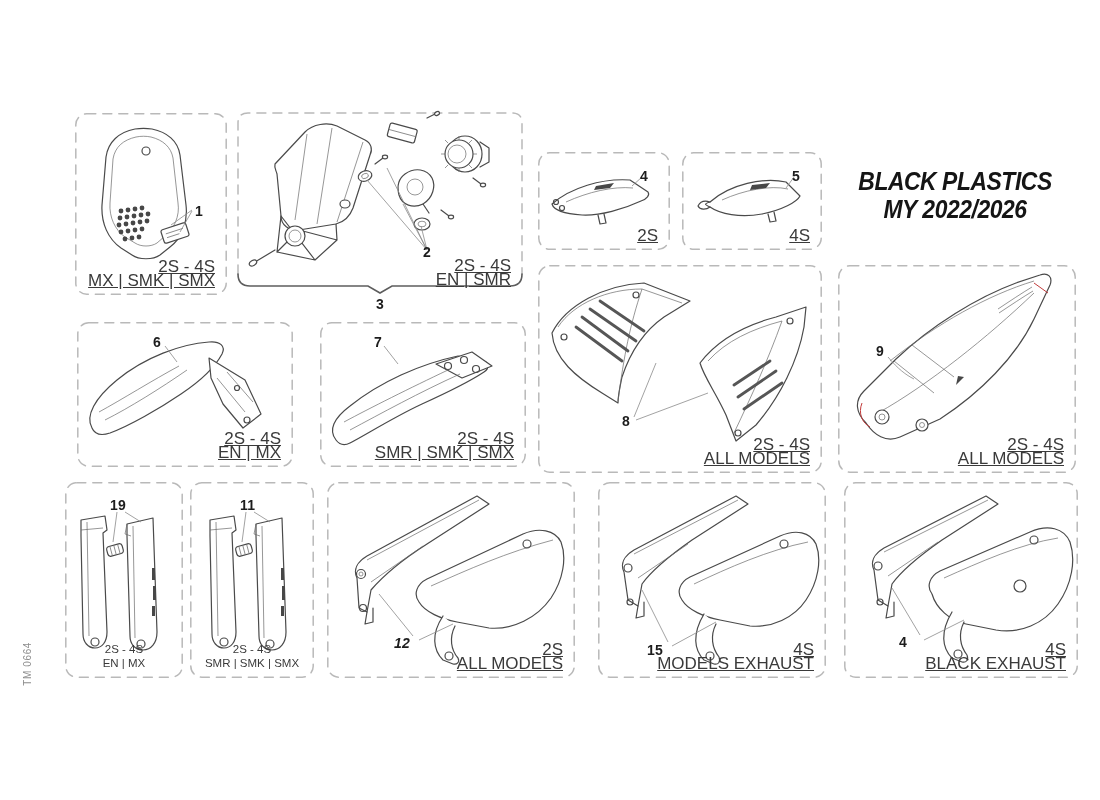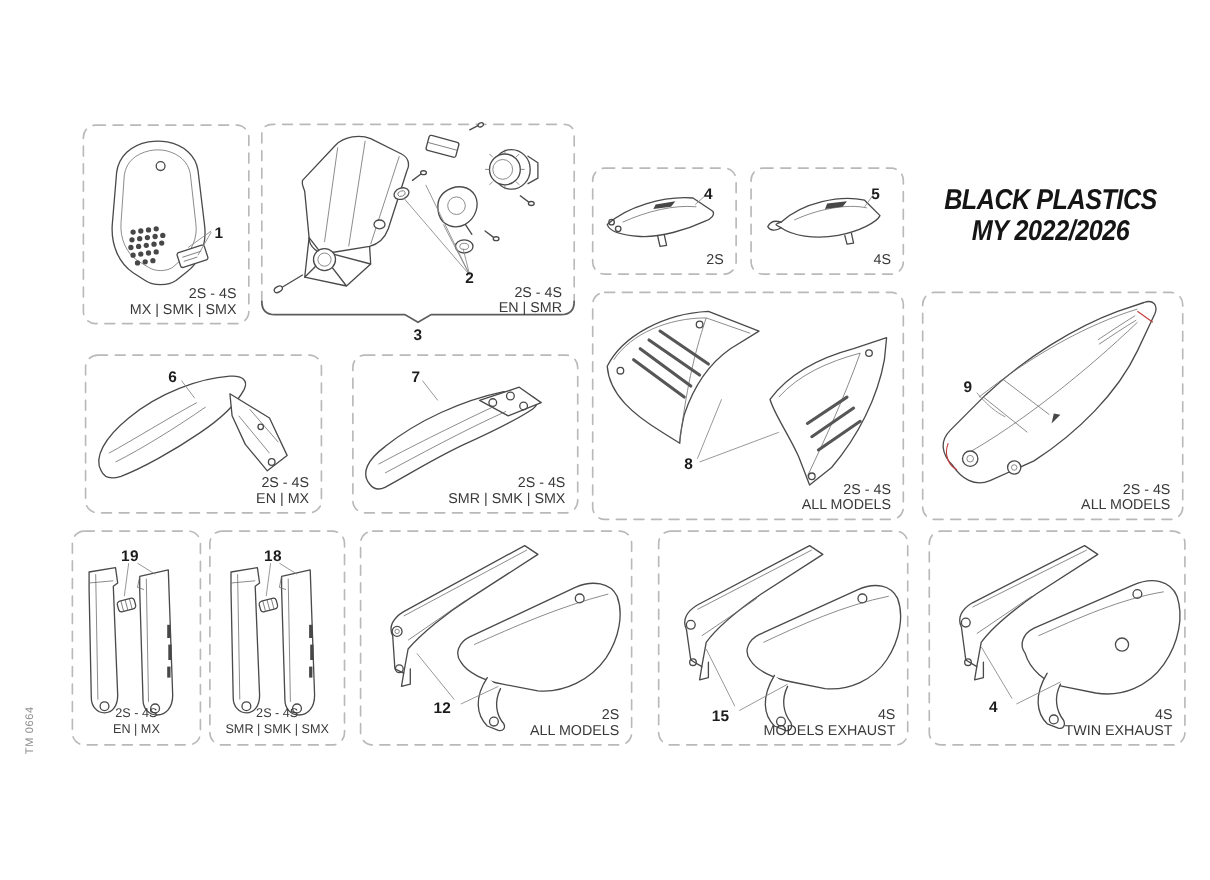--- a/index.html
+++ b/index.html
@@ -11,21 +11,21 @@
   .panel > svg{position:absolute;left:0;top:0;overflow:visible;}
   .pborder{fill:none;stroke:#b9b9b9;stroke-width:1.5;stroke-dasharray:9 7;stroke-linecap:round;}
   .ln{fill:none;stroke:#4a4a4a;stroke-width:1.2;stroke-linejoin:round;stroke-linecap:round;}
   .lnf{fill:#ffffff;stroke:#4a4a4a;stroke-width:1.2;stroke-linejoin:round;stroke-linecap:round;}
   .thin{fill:none;stroke:#6a6a6a;stroke-width:0.7;stroke-linejoin:round;}
   .dark{fill:#474747;stroke:none;}
   .slat{fill:none;stroke:#565656;stroke-width:2.8;stroke-linecap:round;}
   .leader{fill:none;stroke:#8a8a8a;stroke-width:0.8;}
   .red{fill:none;stroke:#c23b3b;stroke-width:1;}
   .pnum{position:absolute;font-weight:bold;font-size:14px;color:#1c1c1c;letter-spacing:0.3px;}
-  .plabel{position:absolute;right:12px;bottom:7px;text-align:right;font-size:13px;line-height:14px;color:#3a3a3a;}
+  .plabel{position:absolute;right:12px;bottom:7px;text-align:right;font-size:17px;line-height:14px;color:#3a3a3a;text-decoration:underline;}
   .plabel-center{position:absolute;left:0;right:0;bottom:8px;text-align:center;font-size:11.5px;line-height:14px;color:#3a3a3a;}
   .title-block{position:absolute;left:840px;top:167px;width:230px;text-align:center;
     font-weight:bold;font-style:italic;font-size:26px;line-height:28px;color:#151515;
     transform:scaleX(0.88);letter-spacing:-0.5px;}
   .doc-code{position:absolute;left:22px;top:642px;writing-mode:vertical-rl;transform:rotate(180deg);
     font-size:10px;color:#8d8d8d;letter-spacing:0.6px;}
   .group-num{position:absolute;font-weight:bold;font-size:14px;color:#1c1c1c;}
 </style>
 </head>
 <body>
@@ -280,21 +280,21 @@
           <rect class="dark" x="88" y="104" width="3" height="14"></rect>
           <rect class="dark" x="87" y="124" width="3" height="10"></rect>
         <circle class="ln" cx="76" cy="162" r="4"></circle>
         <g transform="translate(50,68) rotate(-15)">
           <rect class="lnf" x="-8" y="-5" width="16" height="10" rx="3"></rect>
           <path class="thin" d="M-4,-5 L-4,5 M0,-5 L0,5 M4,-5 L4,5"></path>
         </g>
         <path class="leader" d="M52,30 L48,60 M60,30 L76,40"></path>
       </g>
     </svg>
-    <div class="pnum" style="left:50px;top:15px;">18</div>
+    <div class="pnum" style="left:50px;top:15px;">11</div>
     <div class="plabel-center">
       <div>2S - 4S</div>
       <div>SMR | SMK | SMX</div>
     </div>
   </div>
 
   <div class="panel" style="left:327px;top:482px;width:248px;height:196px;">
     <svg width="248" height="196" viewBox="0 0 248 196">
       <rect class="pborder" x="0.8" y="0.8" width="246.4" height="194.4" rx="11"></rect>
       <path class="lnf" d="M30,96 C26,88 30,80 40,74 L150,14 L162,22 L100,62 C78,76 56,94 44,108 L40,130 L32,126 Z"></path>
@@ -303,21 +303,21 @@
         <circle class="thin" cx="34" cy="92" r="2"></circle>
       <circle class="ln" cx="36" cy="126" r="3.5"></circle>
       <path class="ln" d="M40,130 L38,142 L46,140 L46,126"></path>
       <path class="lnf" d="M92,120 C86,112 90,102 100,97 L196,52 C212,45 228,48 234,60 C240,76 236,98 224,116 C210,136 186,148 162,146 L130,140 C114,137 98,130 92,120 Z"></path>
       <path class="thin" d="M104,104 C140,88 180,70 226,58"></path>
       <path class="lnf" d="M116,134 C104,152 106,168 116,178 L126,182 C130,183 133,180 131,176 C124,168 122,156 128,144"></path>
       <circle class="ln" cx="122" cy="174" r="4"></circle>
       <circle class="ln" cx="200" cy="62" r="4"></circle>
       <path class="leader" d="M86,154 L52,112 M92,158 L126,142"></path>
     </svg>
-    <div class="pnum" style="left:67px;top:153px;">12</div>
+    <div class="pnum" style="left:67px;top:153px;font-style:italic;">12</div>
     <div class="plabel">
       <div>2S</div>
       <div>ALL MODELS</div>
     </div>
   </div>
 
   <div class="panel" style="left:598px;top:482px;width:228px;height:196px;">
     <svg width="228" height="196" viewBox="0 0 228 196">
       <rect class="pborder" x="0.8" y="0.8" width="226.4" height="194.4" rx="11"></rect>
       <path class="lnf" d="M26,90 C22,82 26,74 36,68 L138,14 L150,22 L94,58 C74,72 54,88 44,102 L40,124 L30,118 Z"></path>
@@ -351,19 +351,19 @@
       <path class="thin" d="M100,96 C136,80 176,62 214,56"></path>
       <path class="lnf" d="M108,130 C96,150 98,166 108,176 L118,180 C122,181 125,178 123,173 C116,164 114,152 120,140"></path>
       <circle class="ln" cx="114" cy="172" r="4"></circle>
       <circle class="ln" cx="190" cy="58" r="4"></circle>
       <circle class="ln" cx="176" cy="104" r="6"></circle>
       <path class="leader" d="M76,153 L48,106 M80,158 L120,138"></path>
     </svg>
     <div class="pnum" style="left:55px;top:152px;">4</div>
     <div class="plabel">
       <div>4S</div>
-      <div>TWIN EXHAUST</div>
+      <div>BLACK EXHAUST</div>
     </div>
   </div>
 
   <div class="doc-code">TM 0664</div>
 
 </div>
 
 </body></html>

